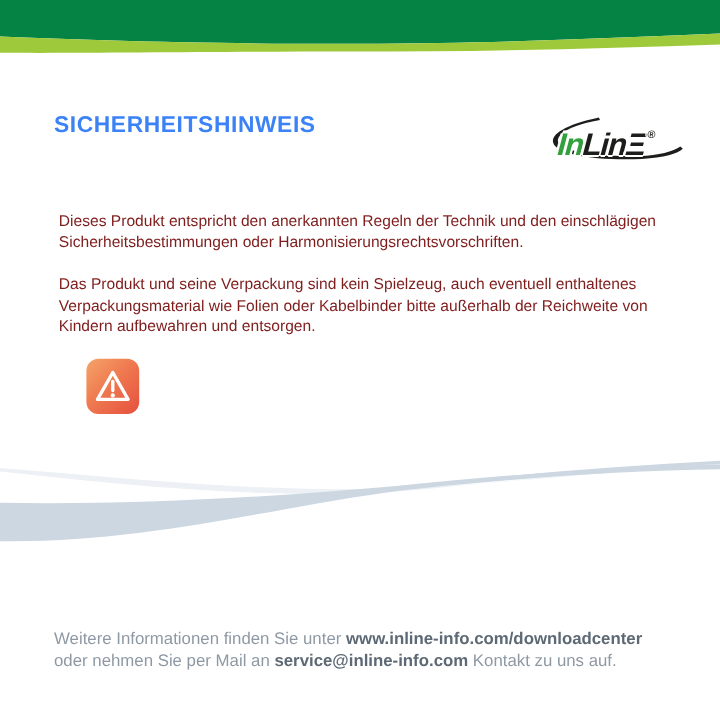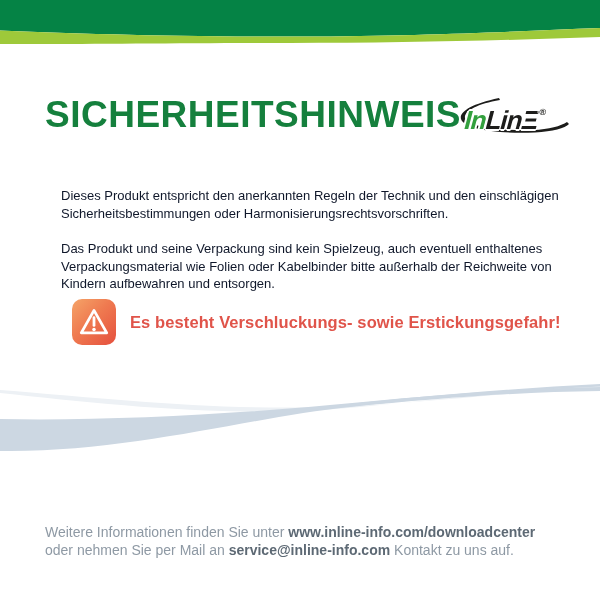--- a/index.html
+++ b/index.html
@@ -7,42 +7,42 @@
     width:600px;height:600px;position:relative;overflow:hidden;
     background:#ffffff;
     font-family:"Liberation Sans", sans-serif;
     -webkit-font-smoothing:antialiased;
   }
   
   .top-banner{position:absolute;top:0;left:0;width:600px;height:60px;}
   
   .page-title{
     position:absolute;left:45px;top:94px;margin:0;
-    font-size:37px;font-weight:bold;letter-spacing:0.5px;
-    color:#15803d;
+    font-size:19px;font-weight:bold;letter-spacing:0.5px;
+    color:#3b82f6;
   }
   
   .logo{position:absolute;left:455px;top:96px;width:118px;height:44px;}
   .logo svg{position:absolute;left:0;top:0;}
   .logo-text{
     position:absolute;left:10px;top:3px;white-space:nowrap;
     font-style:italic;font-weight:bold;font-size:26px;line-height:26px;
     transform:skewX(-4deg);
     letter-spacing:-1px;
     color:#1d1d1b;
     text-shadow:-2px 0 0 #fff,2px 0 0 #fff,0 -2px 0 #fff,0 2px 0 #fff,
                 -1px -1px 0 #fff,1px -1px 0 #fff,-1px 1px 0 #fff,1px 1px 0 #fff;
   }
   .lg-green{color:#33a03e;}
   .lg-e{letter-spacing:0;}
   .logo-text sup{font-size:9px;font-style:normal;vertical-align:14px;letter-spacing:0;}
   
   .body-copy{
     position:absolute;left:45px;width:516px;
-    font-size:13px;line-height:17.5px;color:#0f172a;margin:16px;
+    font-size:13px;line-height:17.5px;color:#7f1d1d;margin:4px;
   }
   .para1{top:171px;}
   .para2{top:224px;}
   
   .warning-row{position:absolute;left:72px;top:299px;display:flex;align-items:center;}
   .warning-icon{
     width:44px;height:46px;border-radius:10px;flex:0 0 auto;
     background:linear-gradient(135deg,#f5a468 0%,#ef7a50 45%,#e5503e 100%);
     display:flex;align-items:center;justify-content:center;
   }
@@ -80,21 +80,20 @@
 <p class="body-copy para2">Das Produkt und seine Verpackung sind kein Spielzeug, auch eventuell enthaltenes Verpackungsmaterial wie Folien oder Kabelbinder bitte außerhalb der Reichweite von Kindern aufbewahren und entsorgen.</p>
 
 <div class="warning-row">
   <div class="warning-icon">
     <svg width="34" height="34" viewBox="0 0 44 44" aria-hidden="true">
       <path d="M22,7 L38.5,36 H5.5 Z" fill="none" stroke="#ffffff" stroke-width="3.6" stroke-linejoin="round"></path>
       <line x1="22" y1="16.5" x2="22" y2="26.5" stroke="#ffffff" stroke-width="3.6" stroke-linecap="round"></line>
       <circle cx="22" cy="31.8" r="2.3" fill="#ffffff"></circle>
     </svg>
   </div>
-  <div class="warning-text">Es besteht Verschluckungs- sowie Erstickungsgefahr!</div>
 </div>
 
 <svg class="mid-wave" viewBox="0 0 600 90" preserveAspectRatio="none" aria-hidden="true">
 
   <path d="M0,15 C140,26 250,40 400,28 C500,20 560,14 600,10 L600,12.5 C520,16 440,24 360,32 C240,44 110,30 0,18 Z" fill="#edf1f5"></path>
 
   <path d="M292,35 C400,23 500,14 600,9 L600,11.6 C500,16.5 406,25.5 294,37.2 Z" fill="#ccd7e2"></path>
 
   <path d="M0,44 C100,46 220,40 330,30 C440,19 530,13 600,12 L600,16 C520,17 440,23 350,32 C250,42 130,78 0,76 Z" fill="#ccd7e2"></path>
 </svg>

